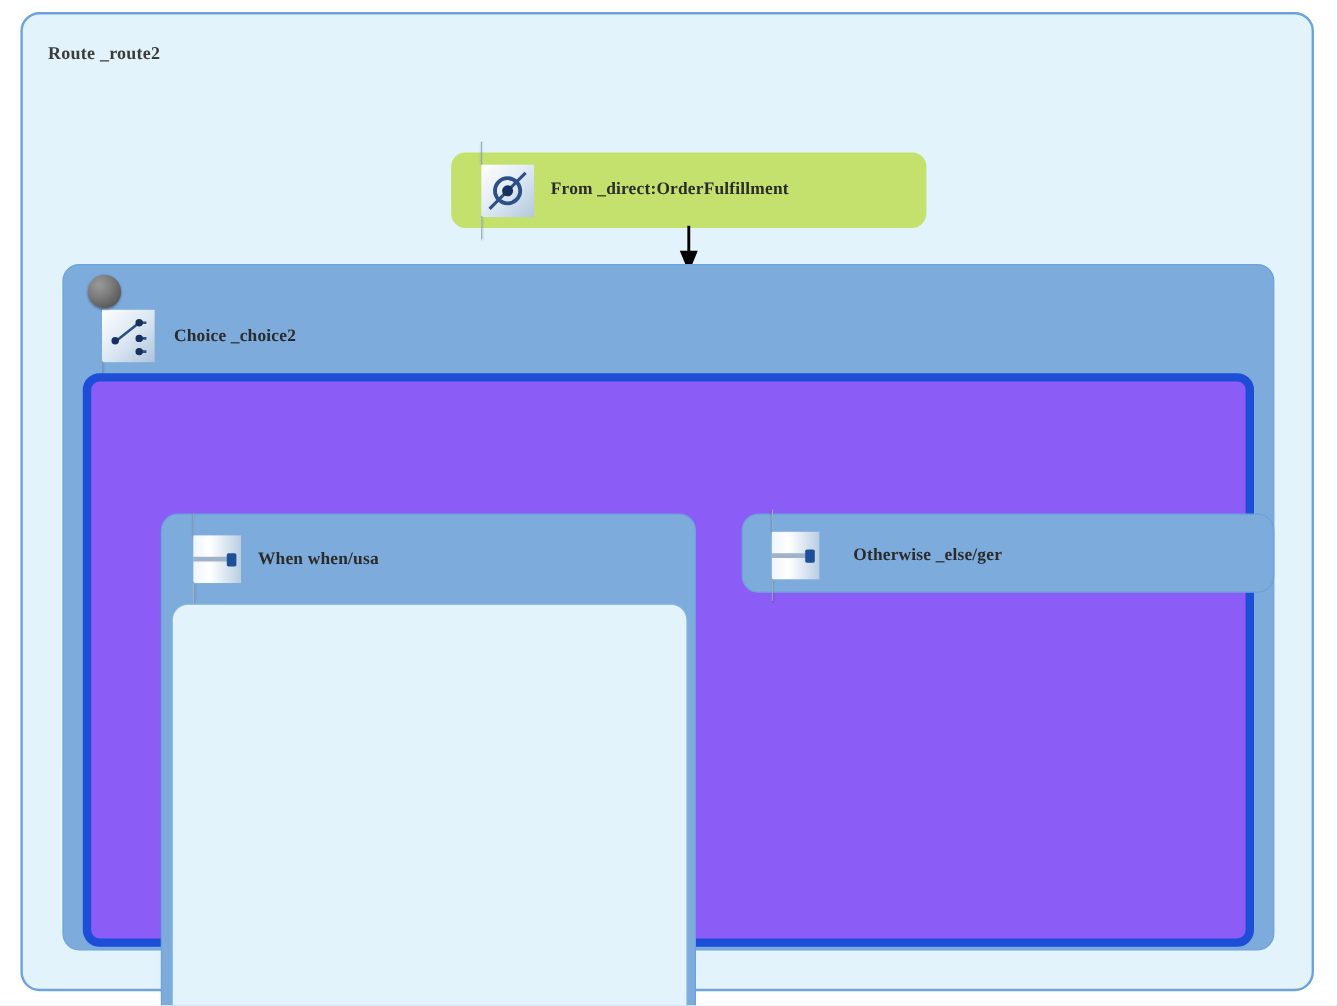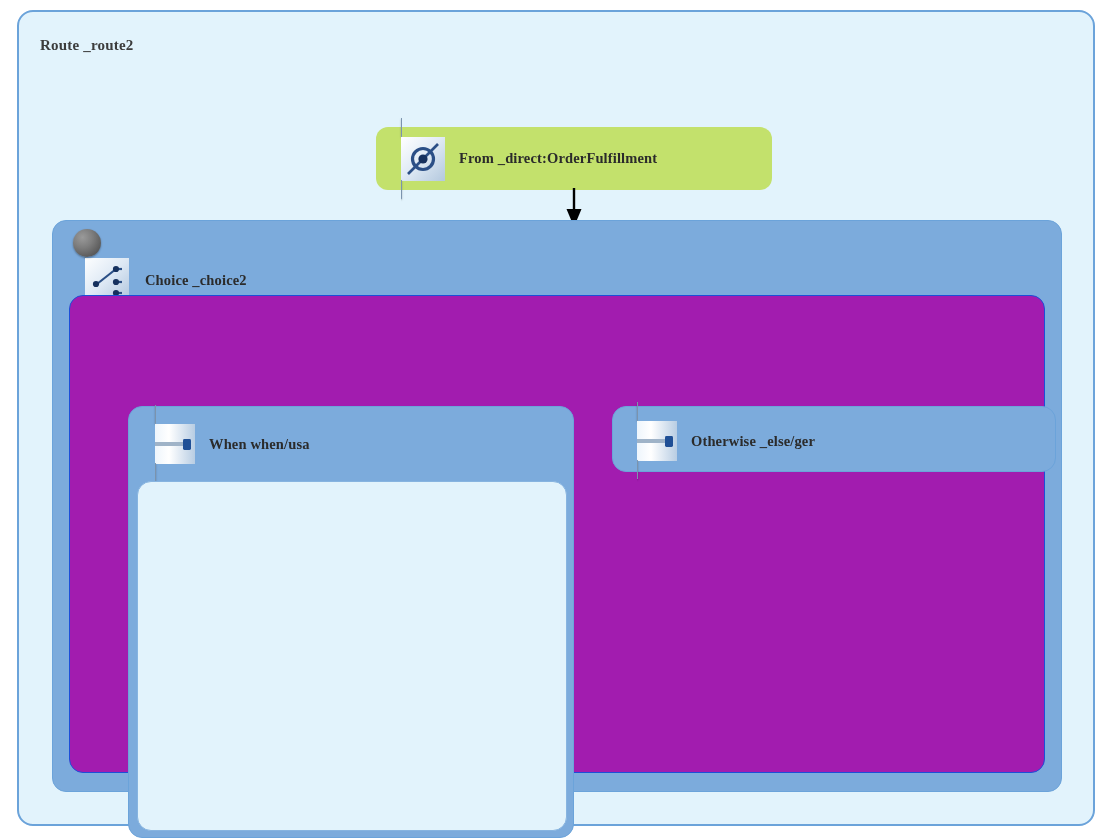--- a/index.html
+++ b/index.html
@@ -46,26 +46,26 @@
     width: 1010px;
     height: 572px;
     box-sizing: border-box;
     background: #7cabdc;
     border: 1px solid #6ba3da;
     border-radius: 14px;
   }
   .choice-inner {
     position: absolute;
     left: 16px;
-    top: 74px;
+    top: 90px;
     width: 976px;
     height: 478px;
     box-sizing: border-box;
-    background: #a21caf;
-    border: 1px solid #1d4ed8;
+    background: #8b5cf6;
+    border: 7px solid #1d4ed8;
     border-radius: 14px;
   }
 
   .when-box {
     position: absolute;
     left: 58px;
     top: 110px;
     width: 446px;
     height: 432px;
     box-sizing: border-box;
@@ -144,21 +144,21 @@
     background: transparent;
   }
   .node-when-hdr .label { margin-left: 14px; }
 
   .node-otherwise-hdr {
     left: 24px;
     top: 9px;
     height: 50px;
     background: transparent;
   }
-  .node-otherwise-hdr .label { margin-left: 14px; }
+  .node-otherwise-hdr .label { margin-left: 28px; }
 
   
   .sphere {
     position: absolute;
     width: 28px;
     height: 28px;
     border-radius: 50%;
     background: radial-gradient(circle at 34% 30%, #9a9a9a 0%, #7d7d7d 38%, #5a5a5a 75%, #4a4a4a 100%);
     left: -12px;
     top: -11px;

